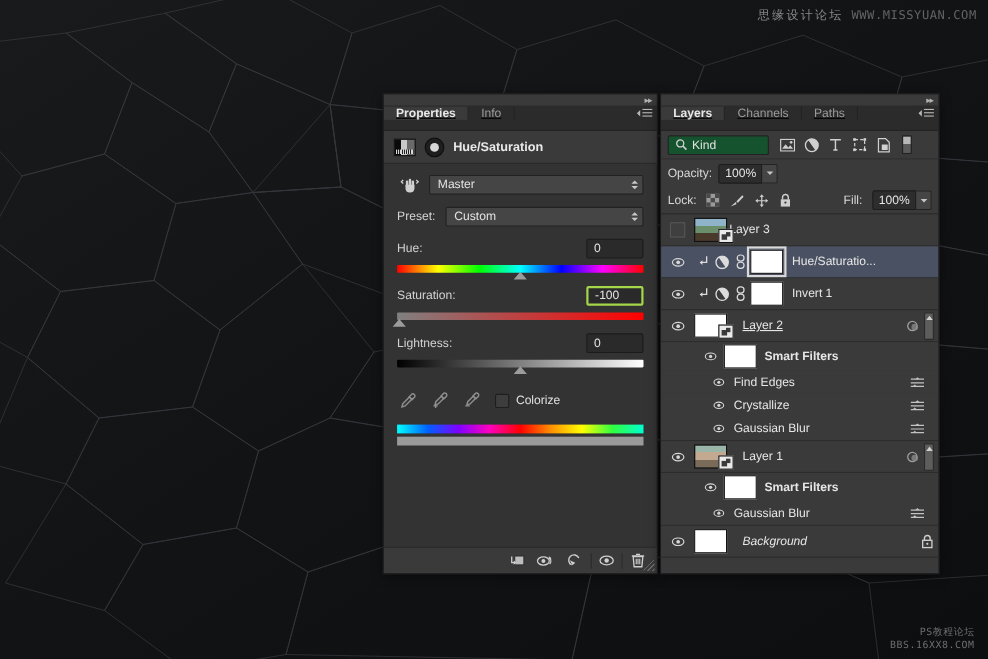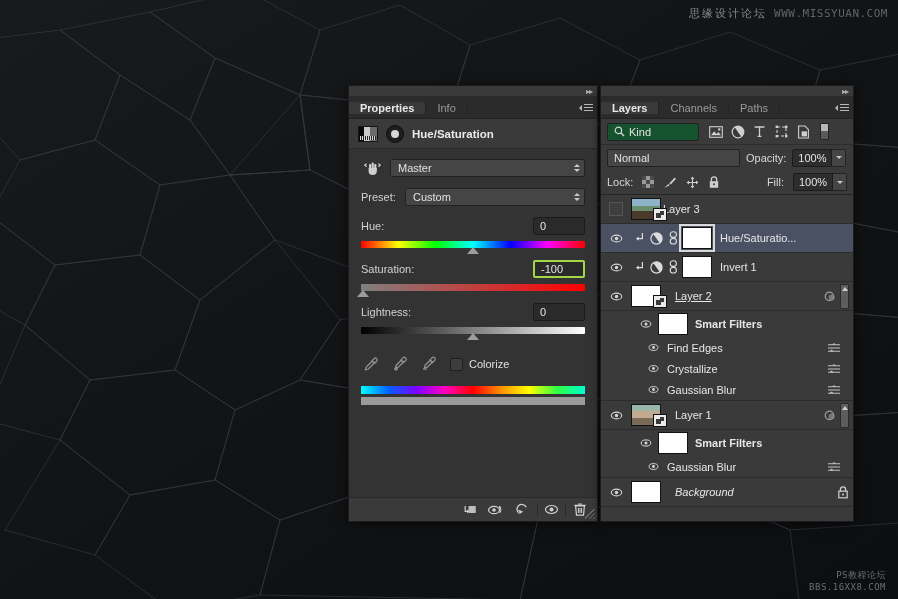--- a/index.html
+++ b/index.html
@@ -42,25 +42,26 @@
     background: #3a3a3a;
     border-bottom: 1px solid #2a2a2a;
     position: relative;
   }
   .collapse-arrows {
     position: absolute; right: 5px; top: 1px;
     color: #b4b4b4; font-size: 8px; line-height: 9px;
     letter-spacing: -1px;
   }
   .tabbar {
-    display: flex; align-items: center;
+    display: flex; align-items: flex-start;
     height: 22px;
     background: #2b2b2b;
     border-bottom: 1px solid #232323;
     position: relative;
+    text-decoration: underline;
   }
   .tab {
     padding: 0 11px;
     display: flex; align-items: center;
     font-size: 11px;
     color: #9a9a9a;
     background: #2b2b2b;
     border-right: 1px solid #232323;
   }
   .tab.active {
@@ -634,24 +635,20 @@
           <svg width="13" height="14" viewBox="0 0 13 14">
             <path d="M1.6 1 h6.4 l3.4 3.4 v8.6 h-9.8 z" fill="none" stroke="#d0d0d0" stroke-width="1.1"></path>
             <rect x="4.6" y="6.4" width="5.4" height="5" fill="#d0d0d0"></rect>
           </svg>
         </span>
       </div>
       <div class="filt-toggle"></div>
     </div>
 
     <div class="blend-row">
-      <div class="blend-select">
-        <span>Normal</span>
-        <span class="spin"><i class="up"></i><i class="dn"></i></span>
-      </div>
       <span class="mini-lbl">Opacity:</span>
       <span class="valgrp">
         <span class="val-box">100%</span>
         <span class="val-arrow">
             <i></i>
           </span>
       </span>
     </div>
 
     <div class="lock-row">

